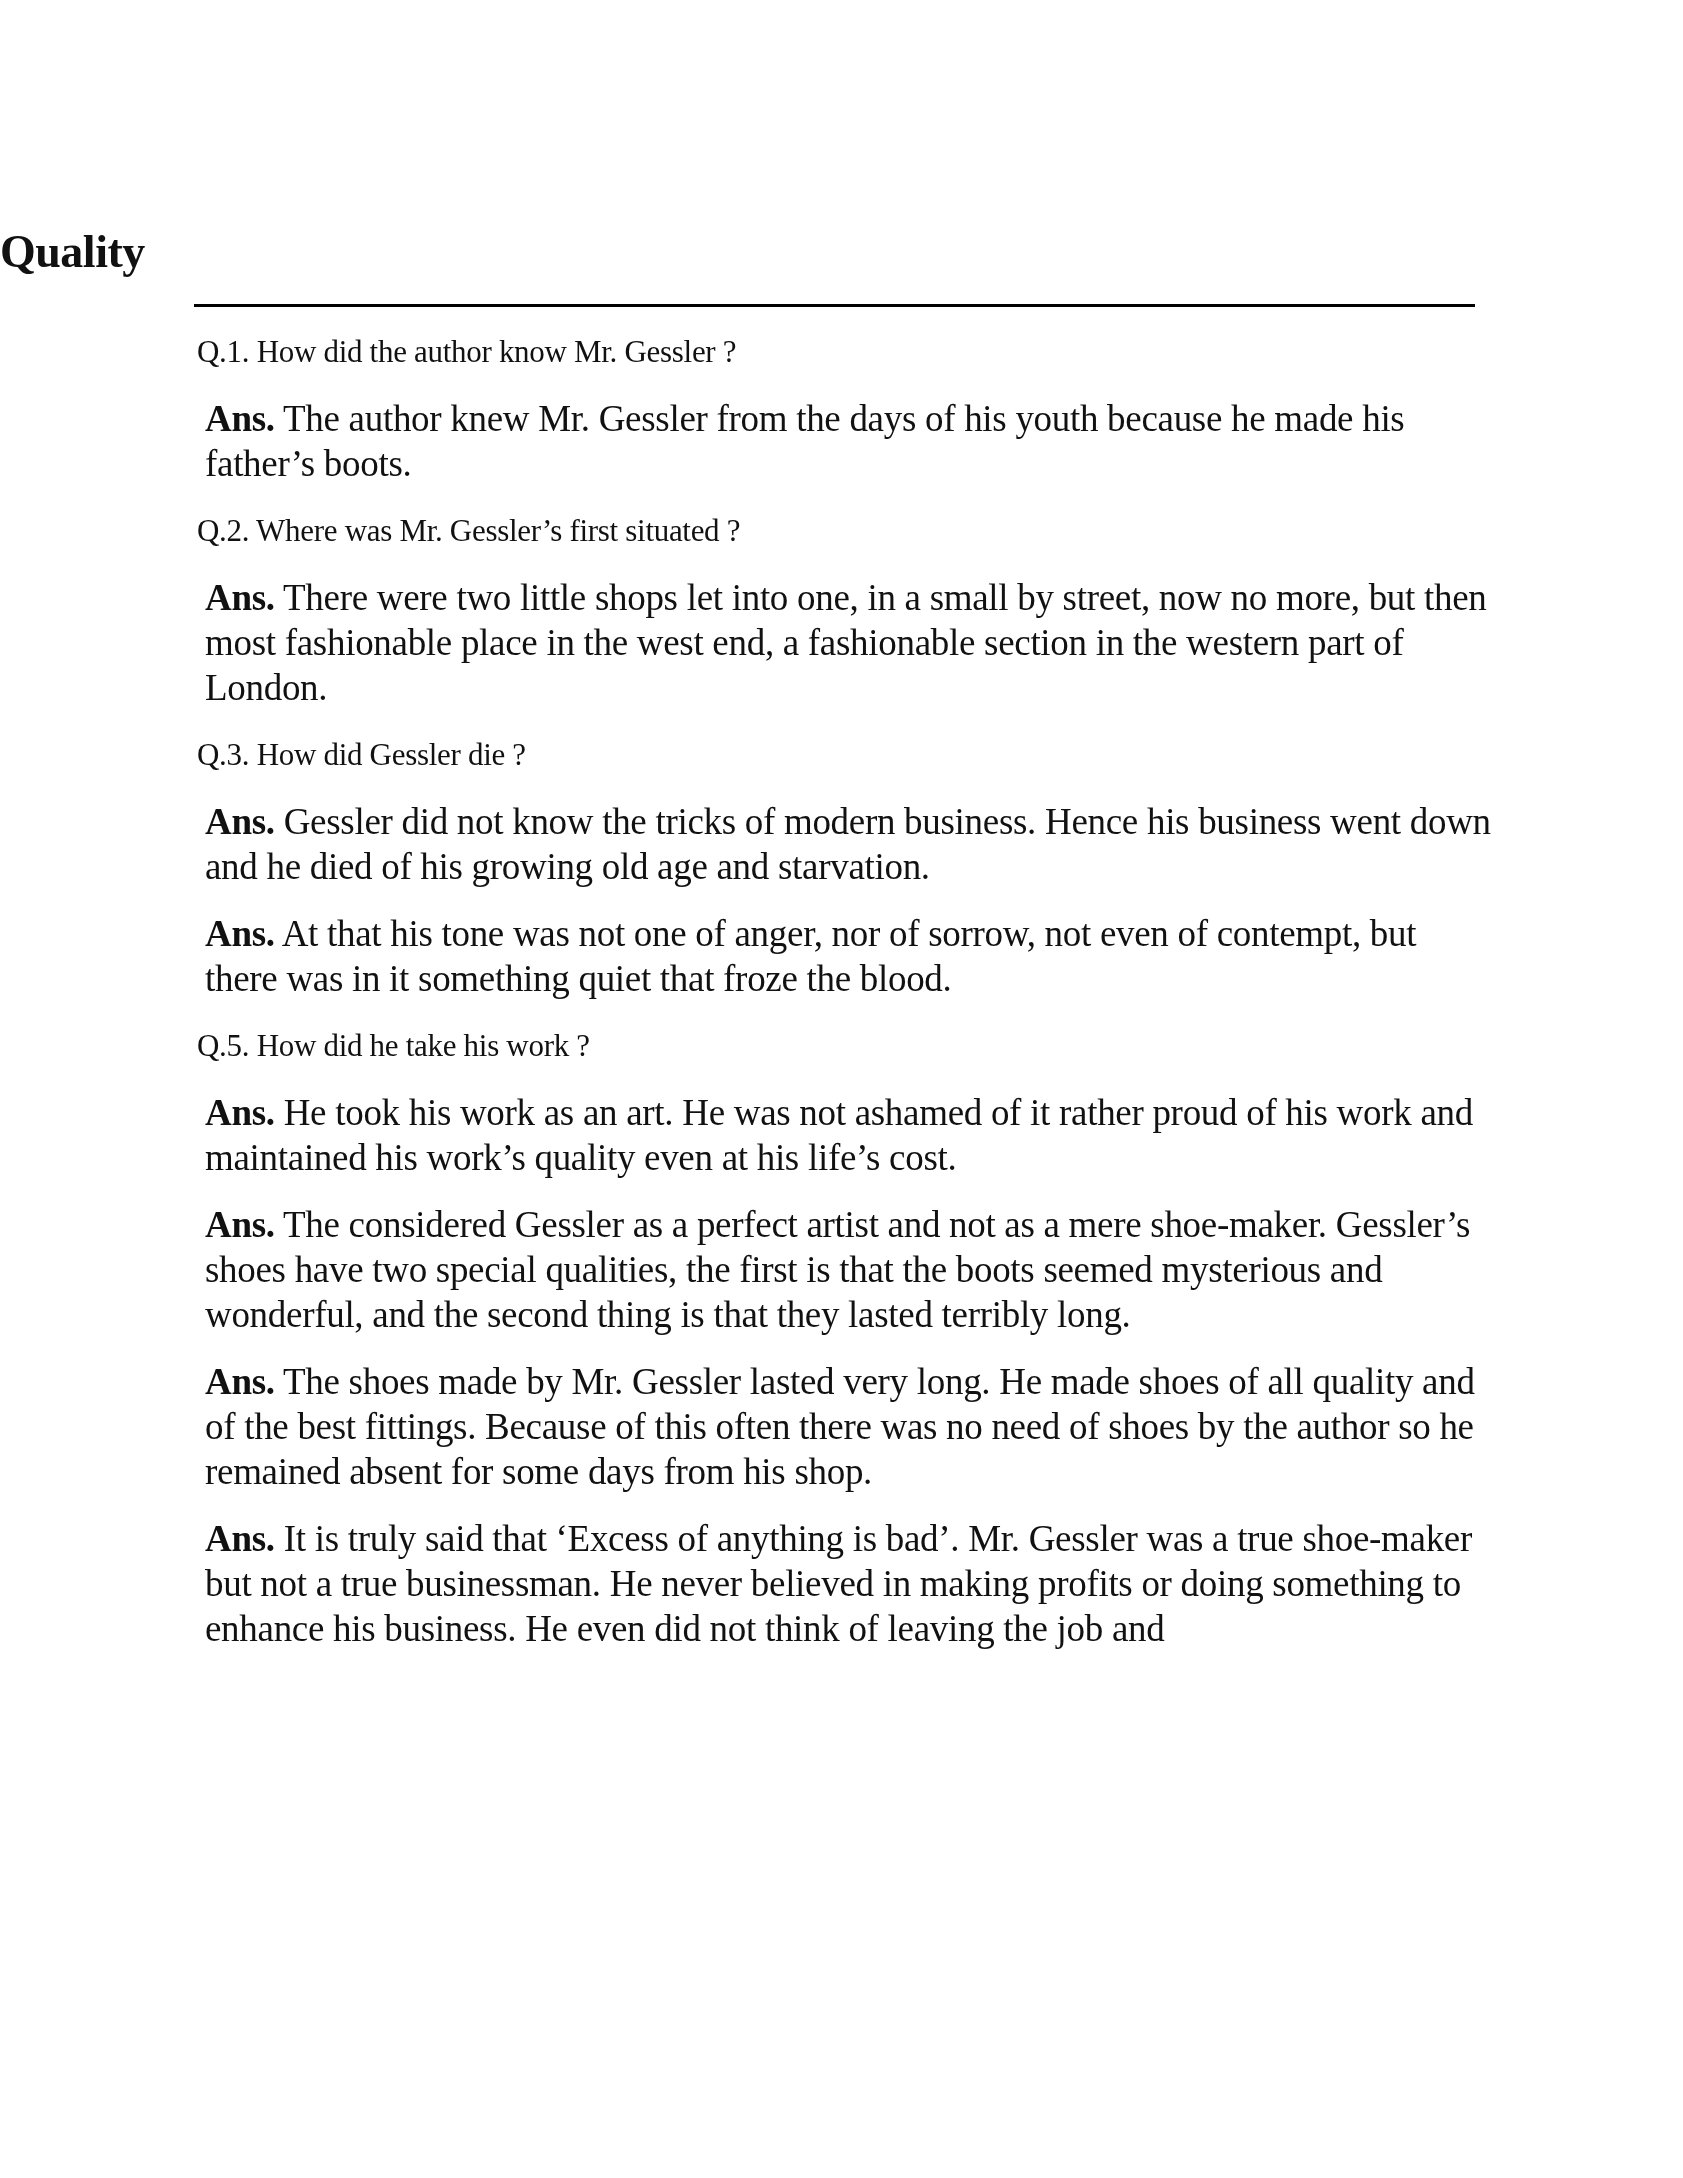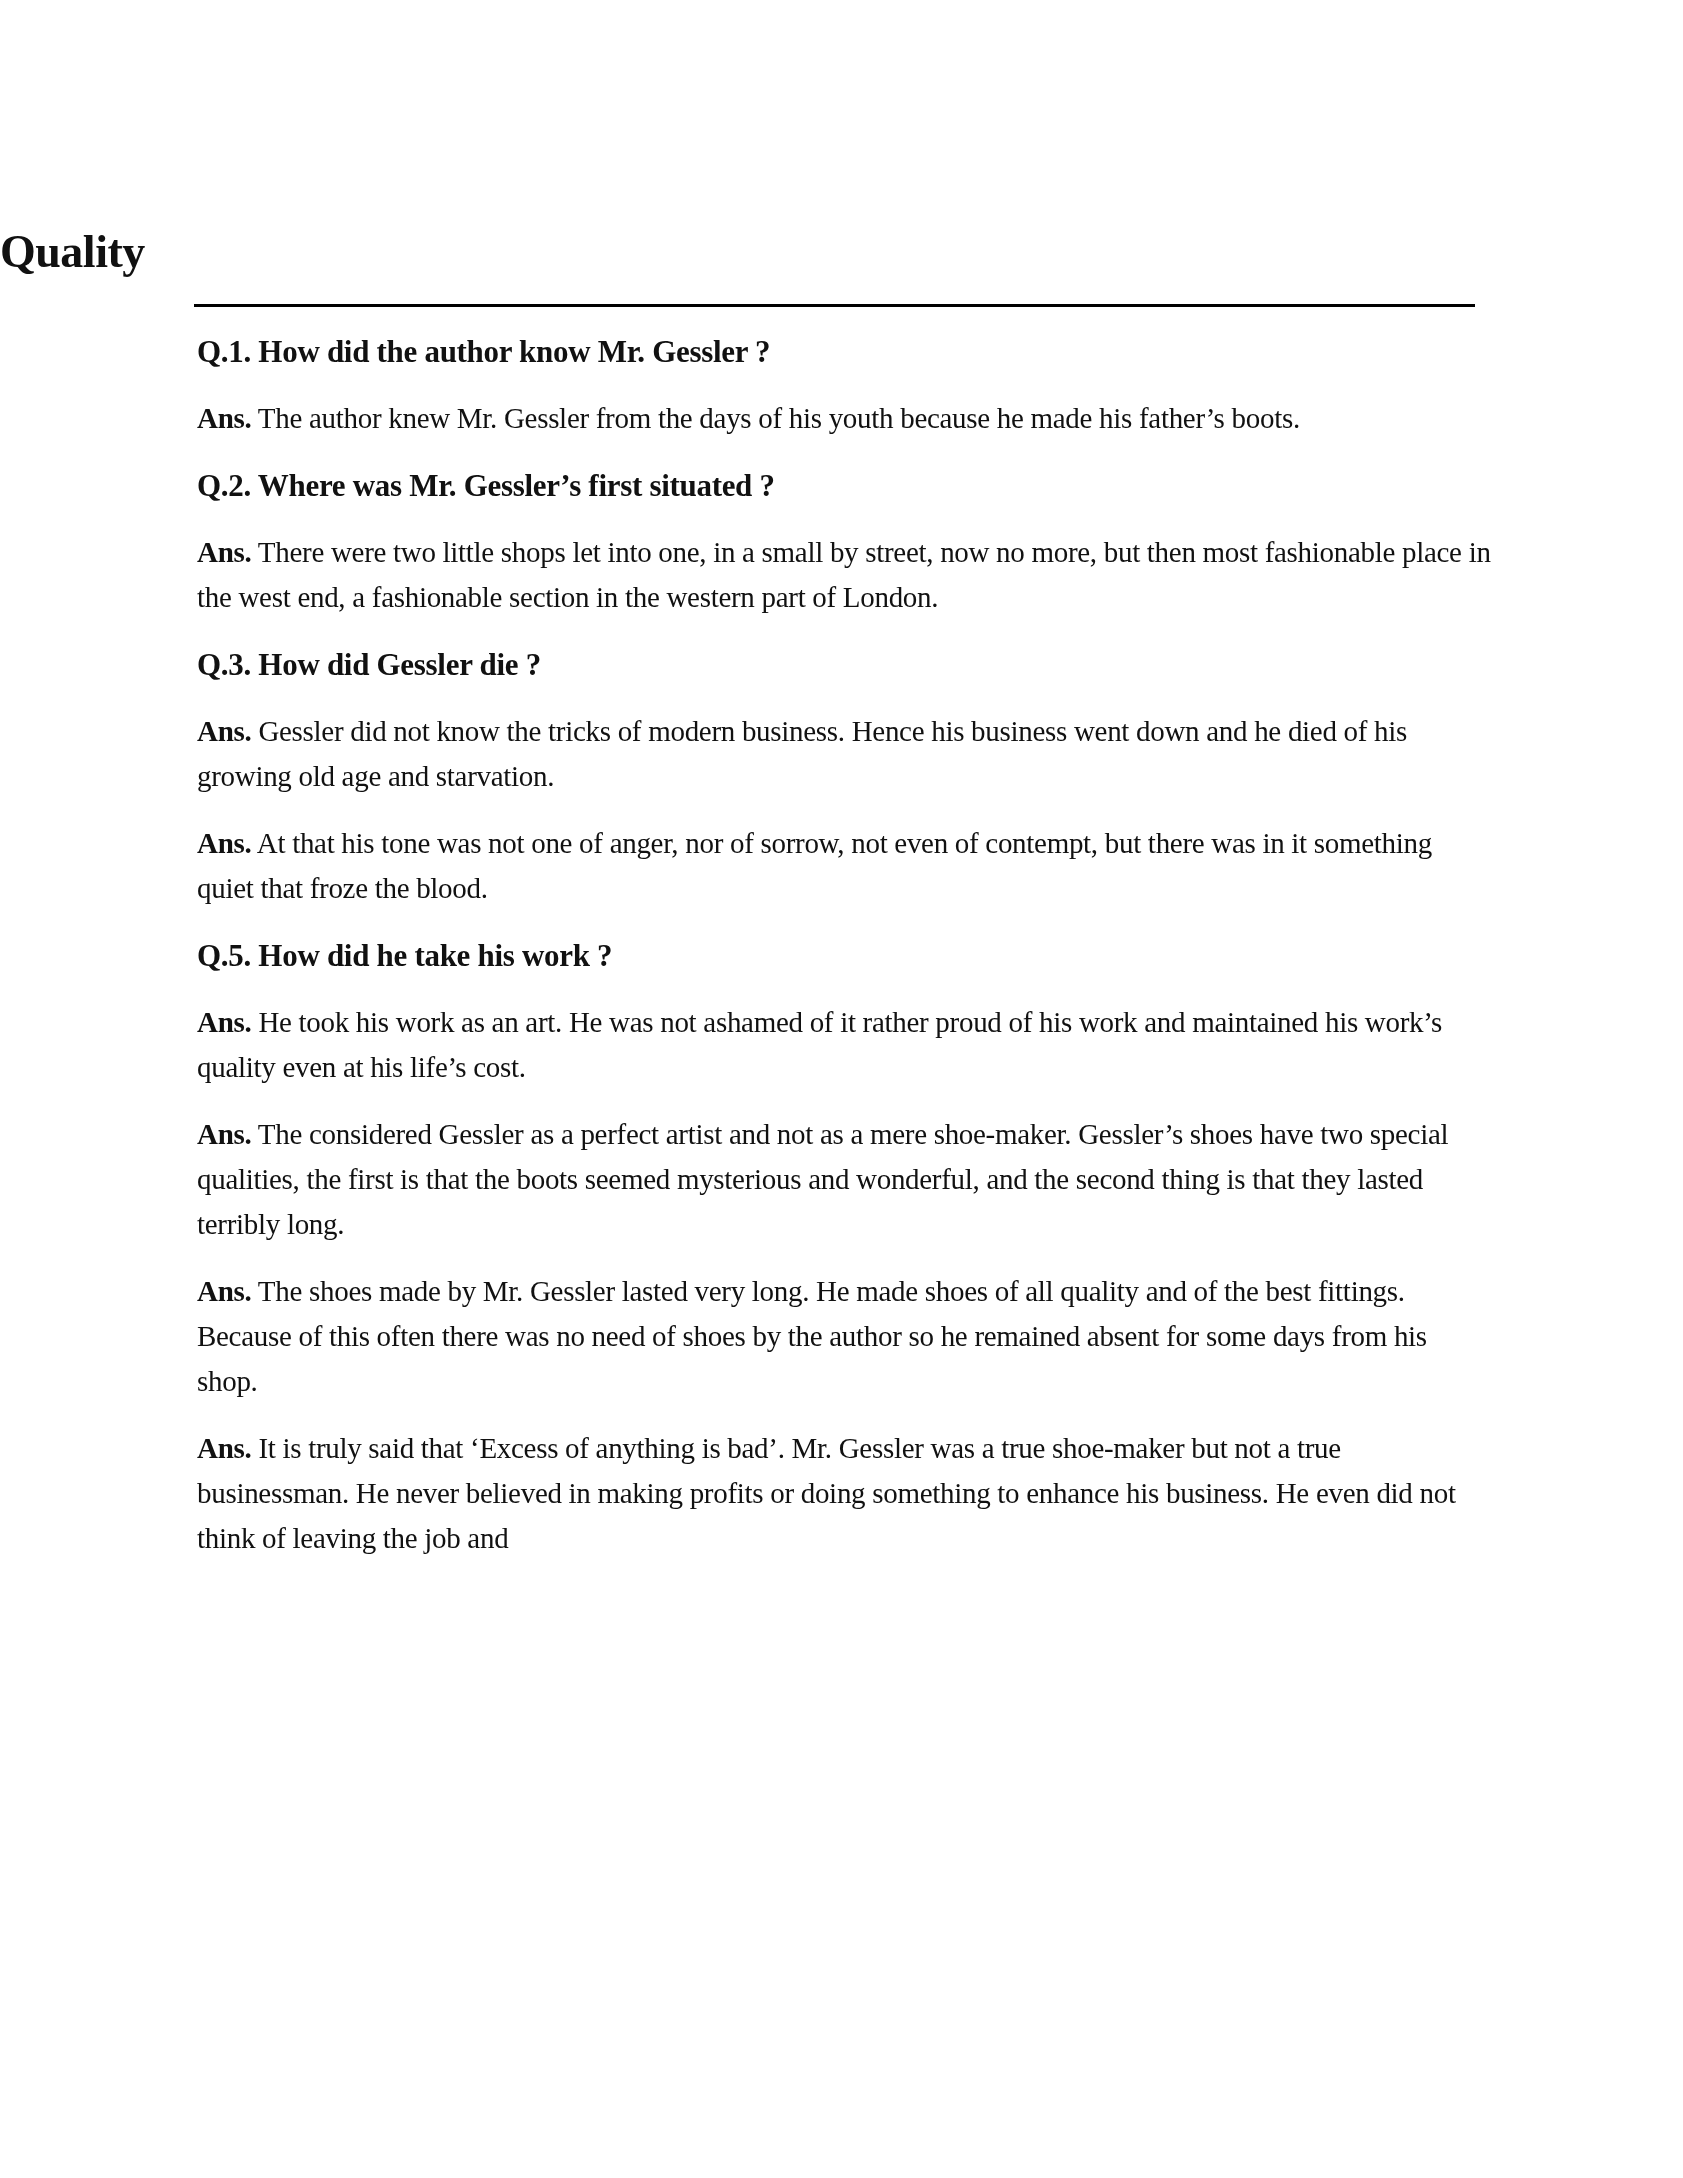--- a/index.html
+++ b/index.html
@@ -3,22 +3,22 @@
 <meta charset="utf-8">
 <style>
   html, body { margin: 0; padding: 0; background: #ffffff; }
   body { width: 1683px; height: 2178px; position: relative; overflow: hidden;
          font-family: "Liberation Serif", "DejaVu Serif", serif; color: #111; }
   .title { position: absolute; top: 194px; left: 0; width: 1669px; text-align: left;
            font-size: 46px; font-weight: bold; letter-spacing: -0.5px; }
   .rule { position: absolute; top: 304px; left: 194px; width: 1281px; height: 3px; background: #000; }
   .content { position: absolute; top: 329px; left: 197px; width: 1297px; }
   .qa { margin: 0; }
-  .q { font-size: 31px; font-weight: bold; line-height: 45px; margin: 0 0 22px 0; letter-spacing: -0.3px; }
-  .a { font-size: 29px; line-height: 45px; margin: 0 0 22px 0; letter-spacing: -0.3px; }
+  .q { font-size: 31px; font-weight: normal; line-height: 45px; margin: 0 0 22px 0; letter-spacing: -0.3px; }
+  .a { font-size: 37px; line-height: 45px; margin: 0 0 22px 8px; letter-spacing: -0.3px; }
   .a .lbl { font-weight: bold; }
 </style>
 </head>
 <body>
 
 <h1 class="title">Quality</h1>
 <div class="rule"></div>
 
 <div class="content">
   <div class="qa">

